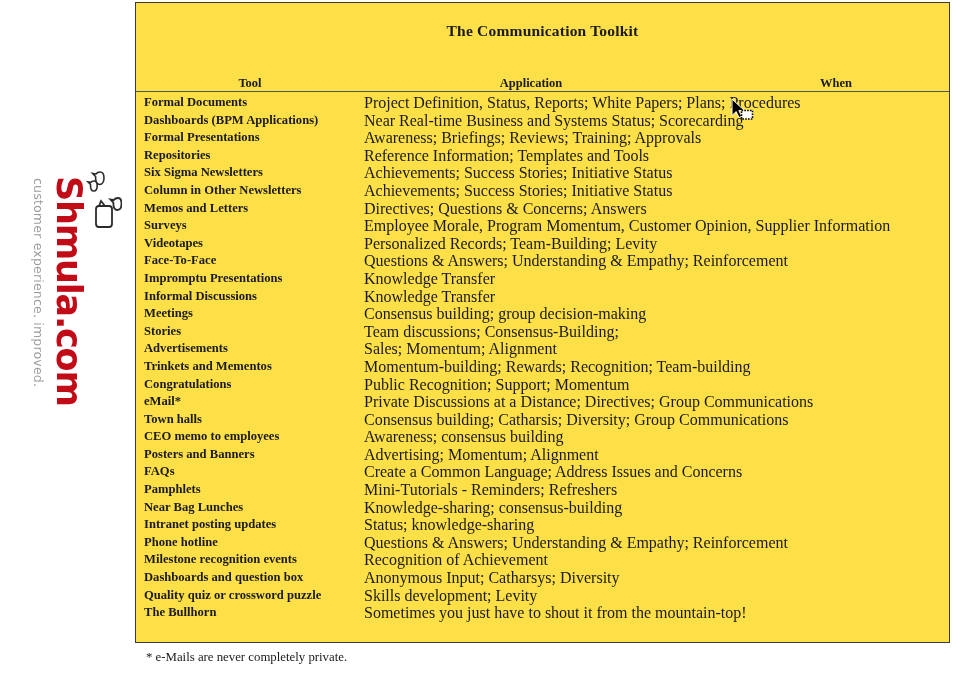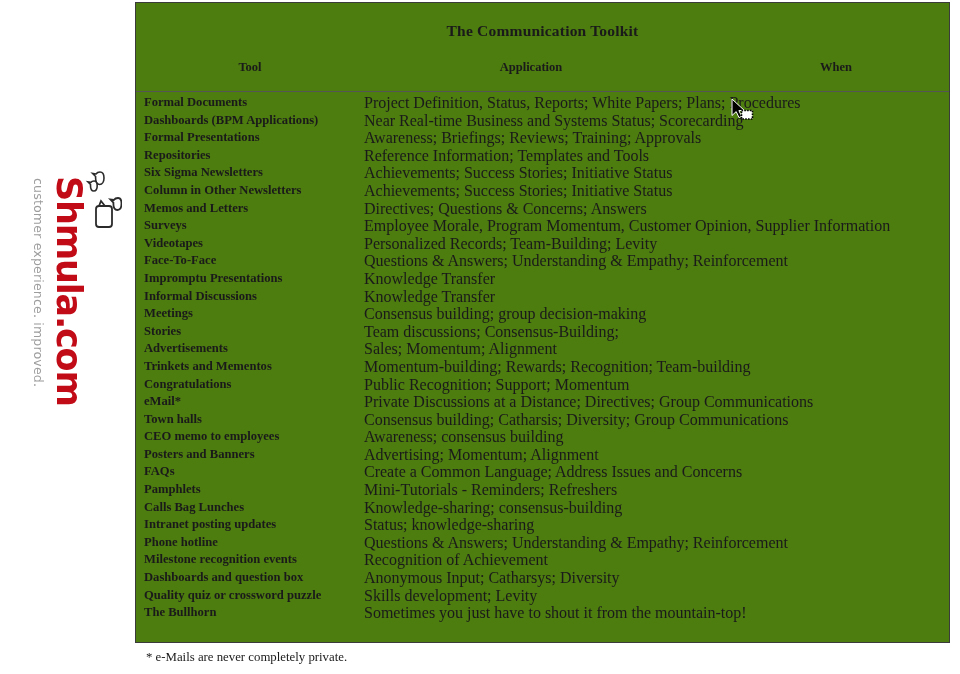--- a/index.html
+++ b/index.html
@@ -73,36 +73,36 @@
 
   
   #toolkit-frame {
     position: absolute;
     left: 135px;
     top: 2px;
     width: 815px;
     height: 641px;
     border: 1.5px solid #3b3b3b;
     box-sizing: border-box;
-    background: #4d7c0f;
+    background: #fde047;
   }
   #toolkit-title {
     text-align: center;
     font-weight: bold;
     font-size: 15.5px;
     margin-top: 19px;
     letter-spacing: 0.2px;
   }
   #header-row {
     position: relative;
     height: 44px;
   }
   .col-head {
     position: absolute;
-    top: 20px;
+    top: 36px;
     font-weight: bold;
     font-size: 12.5px;
     text-align: center;
   }
   #head-tool     { left: 49px;  width: 130px; }
   #head-app      { left: 305px; width: 180px; }
   #head-when     { left: 640px; width: 120px; }
   #header-rule {
     position: absolute;
     left: 0;
@@ -306,21 +306,21 @@
         <div class="cell-tool">FAQs</div>
         <div class="cell-app">Create a Common Language; Address Issues and Concerns</div>
         <div class="cell-when"></div>
       </div>
       <div class="row">
         <div class="cell-tool">Pamphlets</div>
         <div class="cell-app">Mini-Tutorials - Reminders; Refreshers</div>
         <div class="cell-when"></div>
       </div>
       <div class="row">
-        <div class="cell-tool">Calls Bag Lunches</div>
+        <div class="cell-tool">Near Bag Lunches</div>
         <div class="cell-app">Knowledge-sharing; consensus-building</div>
         <div class="cell-when"></div>
       </div>
       <div class="row">
         <div class="cell-tool">Intranet posting updates</div>
         <div class="cell-app">Status; knowledge-sharing</div>
         <div class="cell-when"></div>
       </div>
       <div class="row">
         <div class="cell-tool">Phone hotline</div>

